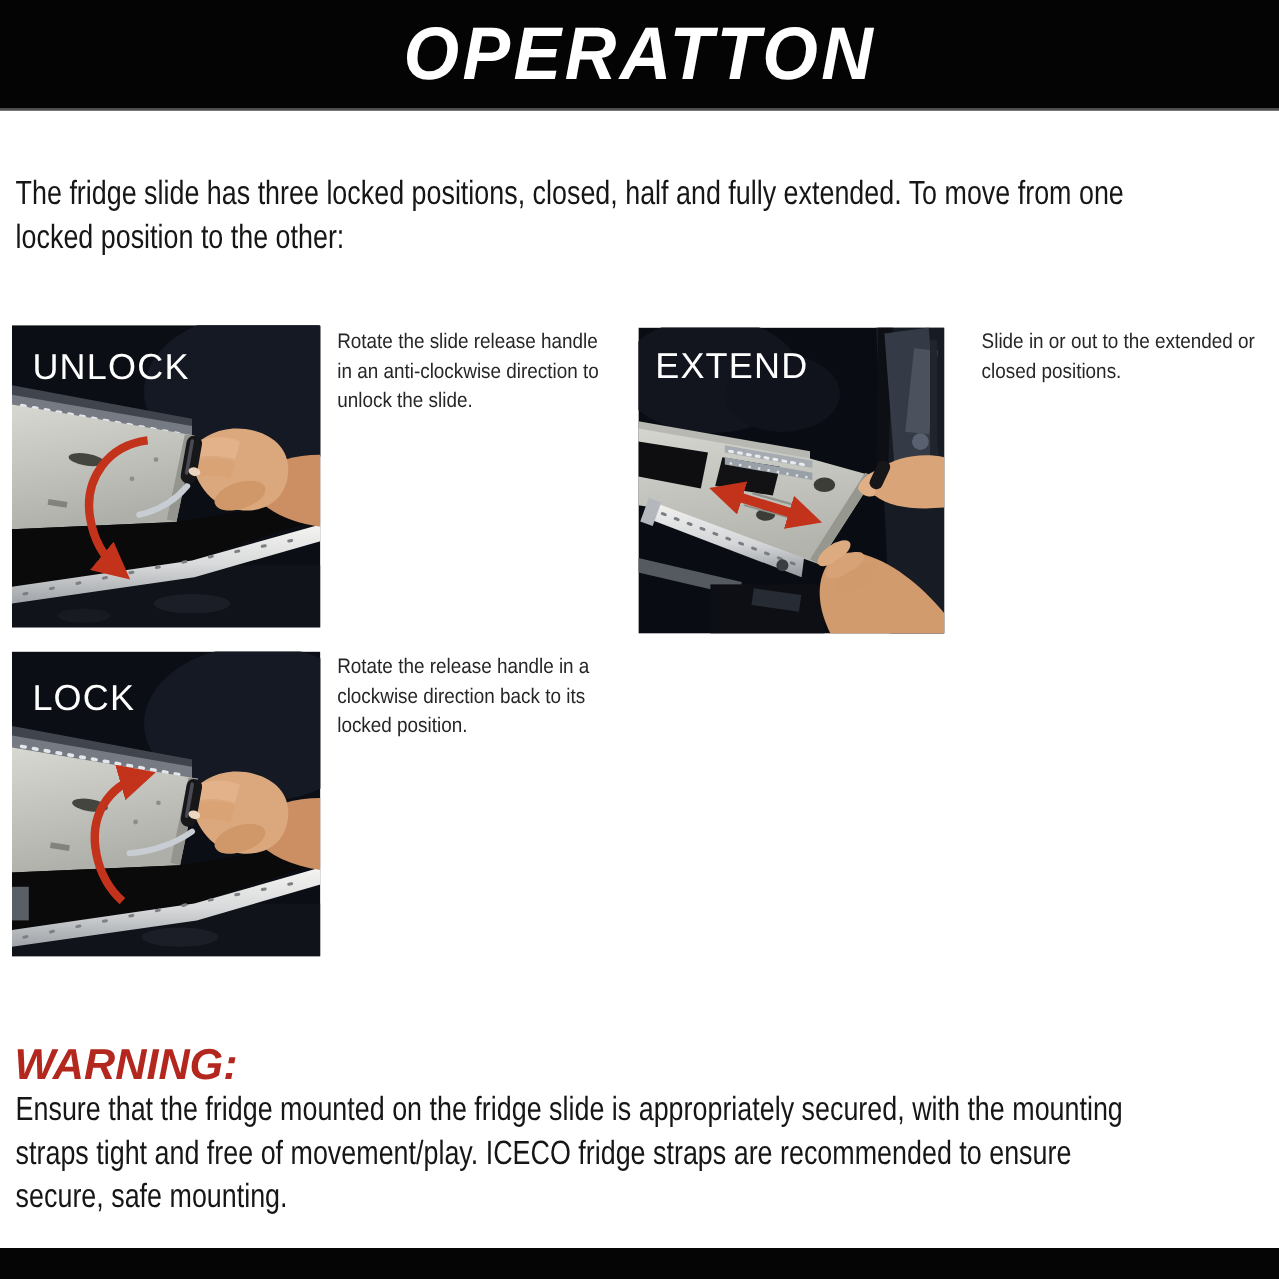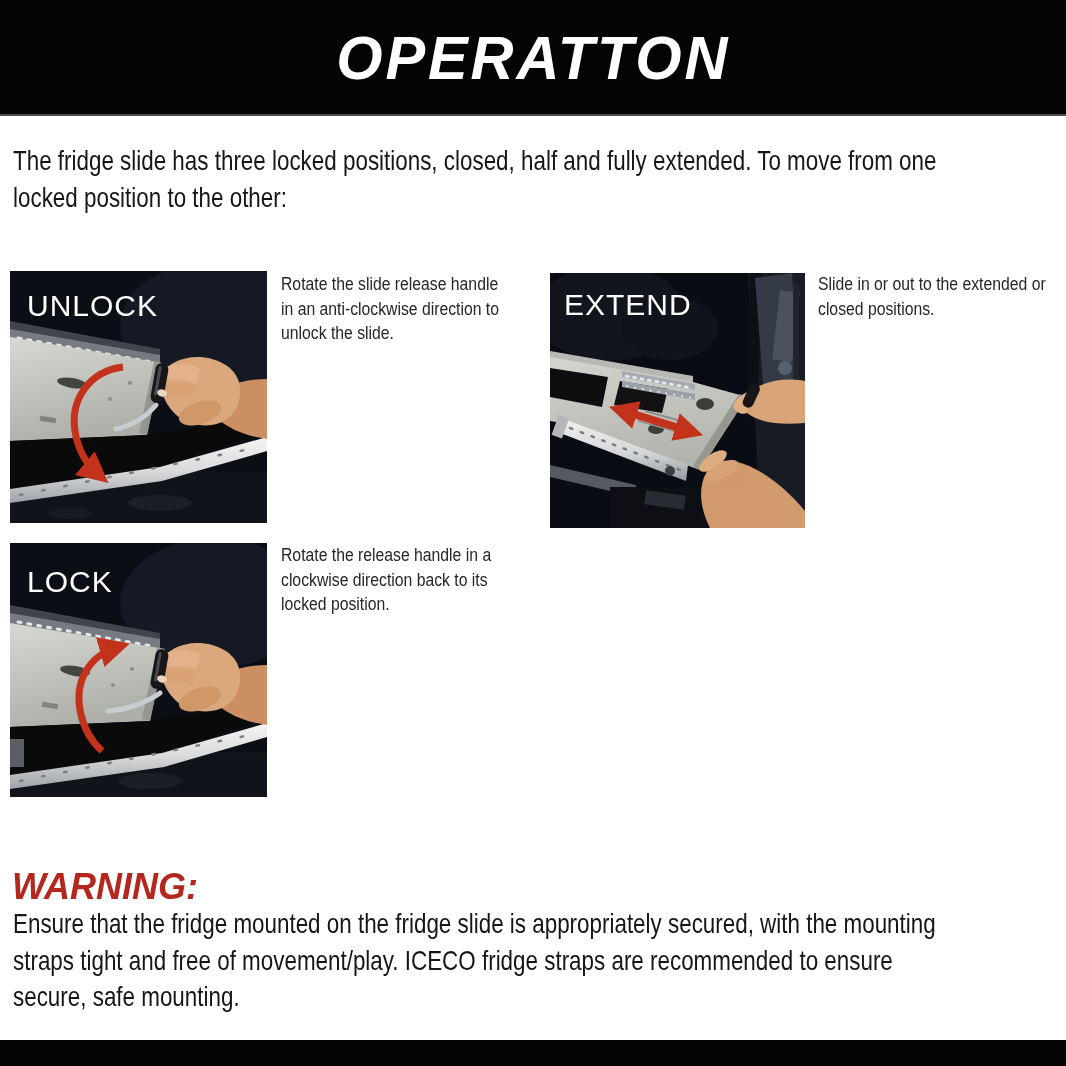--- a/index.html
+++ b/index.html
@@ -5,21 +5,21 @@
   * { margin:0; padding:0; box-sizing:border-box; }
   html,body { width:1066px; height:1066px; }
   body {
     position:relative;
     background:#ffffff;
     font-family:"Liberation Sans", sans-serif;
     color:#1a1a1a;
     overflow:hidden;
   }
   .banner {
-    position:absolute; left:0; top:0; width:1066px; height:116px;
+    position:absolute; left:0; top:0; width:1066px; height:92px;
     background:#040404;
     border-bottom:2px solid #4d4d4d;
     display:flex; align-items:center; justify-content:center;
   }
   .banner-title {
     color:#ffffff; font-size:62px; font-weight:bold; font-style:italic;
     letter-spacing:3px; transform:scaleX(0.96); white-space:nowrap;
   }
   .condensed {
     transform:scaleX(0.8); transform-origin:0 0;
@@ -123,21 +123,21 @@
     <text class="photo-label" x="17" y="45">UNLOCK</text>
   </svg>
 </figure>
 
 <div class="caption" style="left:281px; top:272px;">
   <div>Rotate the slide release handle</div>
   <div>in an anti-clockwise direction to</div>
   <div>unlock the slide.</div>
 </div>
 
-<figure class="photo" style="left:550px; top:273px;">
+<figure class="photo" style="left:532px; top:273px;">
   <svg width="255" height="255" viewBox="0 0 255 255">
     <defs>
       <linearGradient id="e-tray" x1="0" y1="0" x2="0.25" y2="1">
         <stop offset="0" stop-color="#d4d5cf"></stop>
           <stop offset="1" stop-color="#b2b3ad"></stop>
       </linearGradient>
       <linearGradient id="e-alum" x1="0" y1="0" x2="0" y2="1">
         <stop offset="0" stop-color="#f1f1ef"></stop>
           <stop offset="0.55" stop-color="#d4d6d8"></stop>
           <stop offset="1" stop-color="#94989d"></stop>

